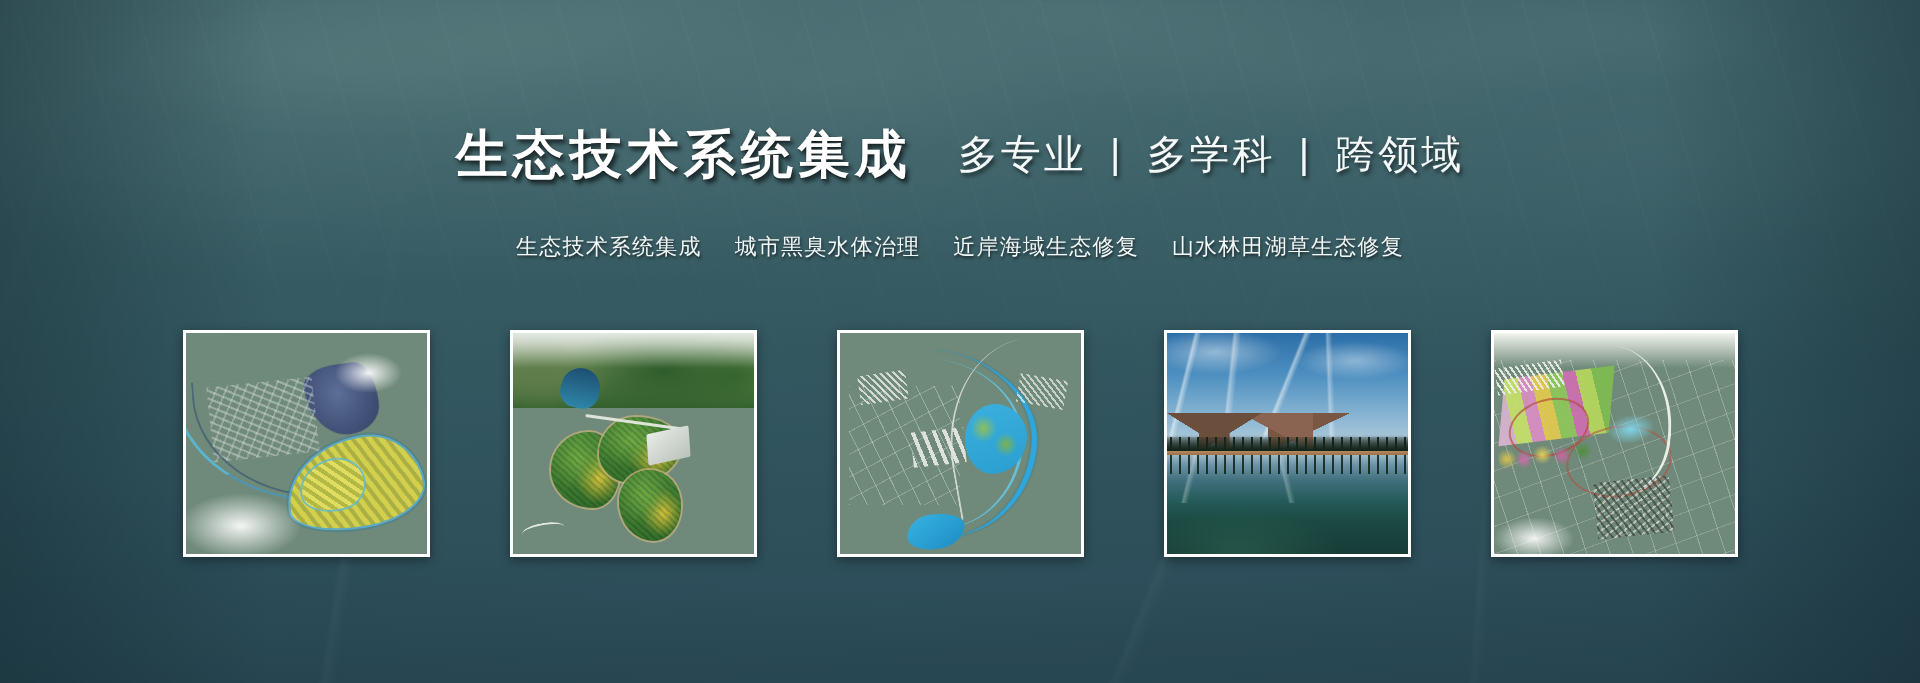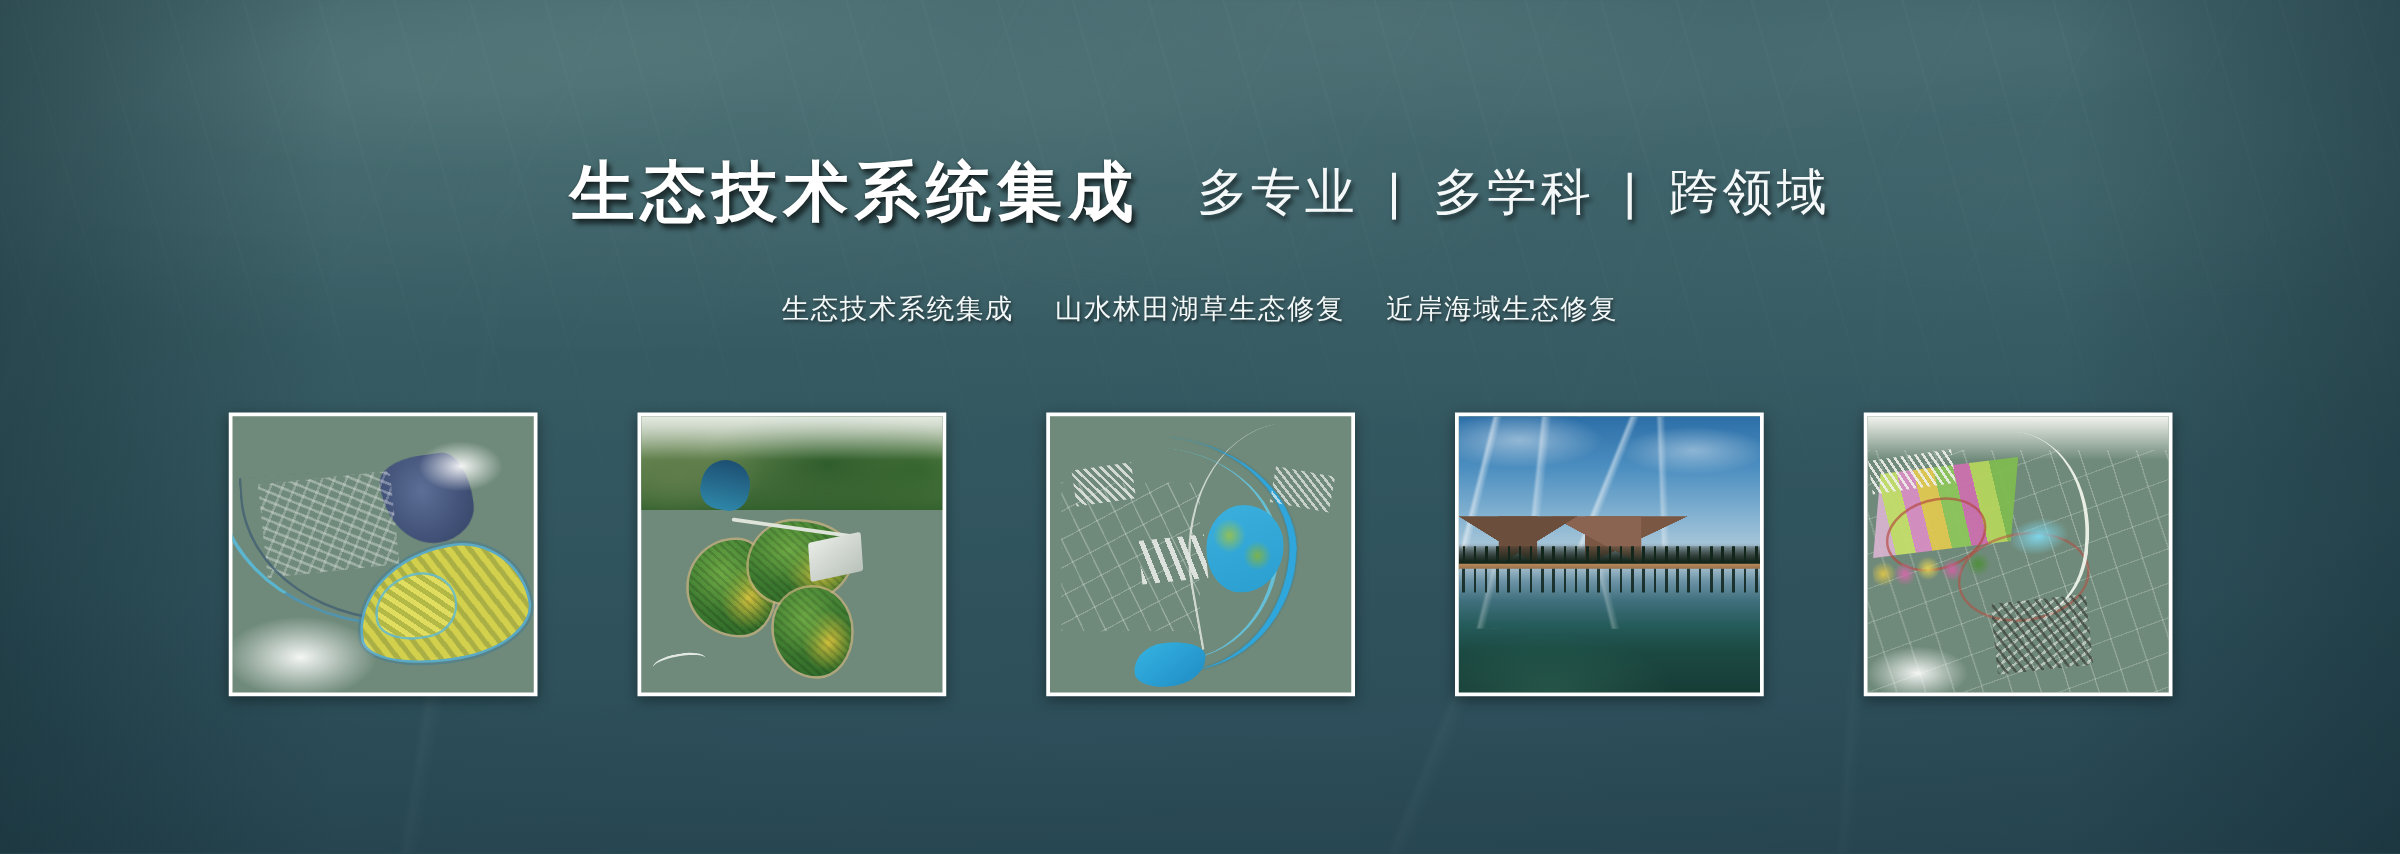--- a/index.html
+++ b/index.html
@@ -499,22 +499,23 @@
         <span>多专业</span>
         <span class="bar">|</span>
         <span>多学科</span>
         <span class="bar">|</span>
         <span>跨领域</span>
       </div>
     </div>
 
     <div class="tag-row">
       <span class="tag">生态技术系统集成</span>
+      <span class="tag">城市黑臭水体治理</span>
+      <span class="tag">近岸海域生态修复</span>
       <span class="tag">山水林田湖草生态修复</span>
-      <span class="tag">近岸海域生态修复</span>
     </div>
 
     <div class="thumbs">
 
       <div class="thumb">
         <div class="pic pic-1">
           <div class="p1-urban"></div>
           <div class="p1-river"></div>
           <div class="p1-river2"></div>
           <div class="p1-fields"></div>

